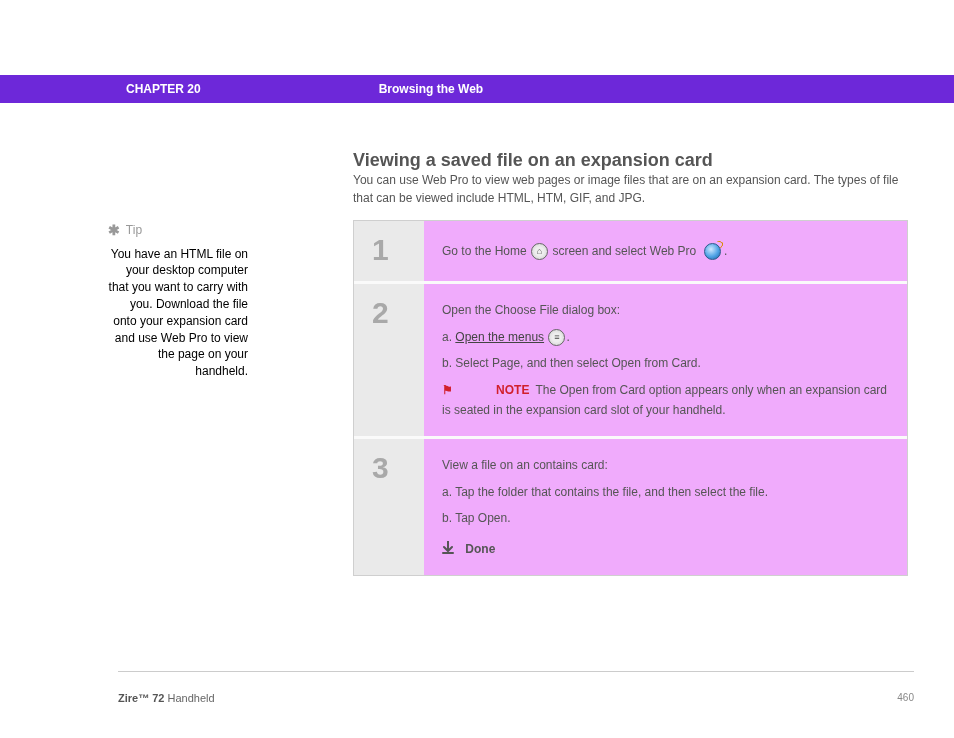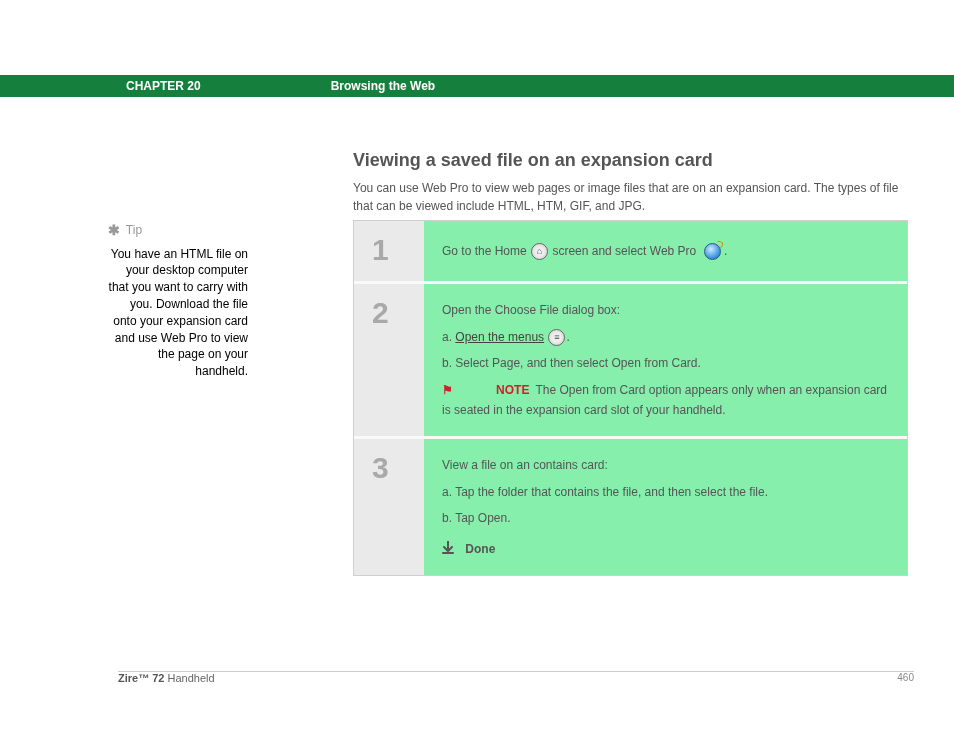--- a/index.html
+++ b/index.html
@@ -10,42 +10,42 @@
     height: 738px;
     position: relative;
     color: #555;
     font-size: 12px;
   }
   .header-bar {
     position: absolute;
     top: 75px;
     left: 0;
     right: 0;
-    height: 22px;
-    background: #15803d;
+    height: 28px;
+    background: #6d28d9;
     display: flex;
     align-items: center;
     color: #fff;
     font-size: 12px;
     font-weight: bold;
+    gap: 48px;
   }
   .header-chapter { margin-left: 126px; }
   .header-title { margin-left: 130px; }
 
   .content {
     position: absolute;
     top: 150px;
     left: 353px;
     width: 560px;
   }
   .section-title {
     font-size: 18px;
     font-weight: bold;
     color: #555;
-    margin-bottom: 8px;
   }
   .intro { font-size: 12px; line-height: 1.5; color: #555; }
 
   .sidebar-tip {
     position: absolute;
     top: 220px;
     left: 108px;
     width: 140px;
     font-size: 12px;
     line-height: 1.4;
@@ -67,21 +67,21 @@
   .step-num {
     width: 70px;
     padding: 12px 18px 12px 18px;
     font-size: 30px;
     font-weight: bold;
     color: #a9a9a9;
     background: #eaeaea;
   }
   .step-body {
     flex: 1;
-    background: #86efac;
+    background: #f0abfc;
     padding: 16px 18px;
     font-size: 12px;
     line-height: 1.7;
     color: #555;
   }
   .step1body { padding-top:20px; padding-bottom:20px;}
   .inline-icon {
     display: inline-flex;
     align-items: center;
     justify-content: center;
@@ -130,21 +130,21 @@
     font-weight:bold;
   }
   .done-arrow svg { display:block; }
   .done-label { font-weight:bold; color:#555;margin-top:22px; }
 
   .footer {
     position:absolute;
     left:118px; right:40px;
     top:671px;
     border-top:1px solid #ccc;
-    padding-top:0;
+    padding-top:20px;
     display:flex;
     justify-content:space-between;
     font-size:11px;
     color:#666;
   }
   .footer .product b { color:#555; }
   .footer .page { font-size:10px; color:#888; }
 </style>
 </head>
 <body>

